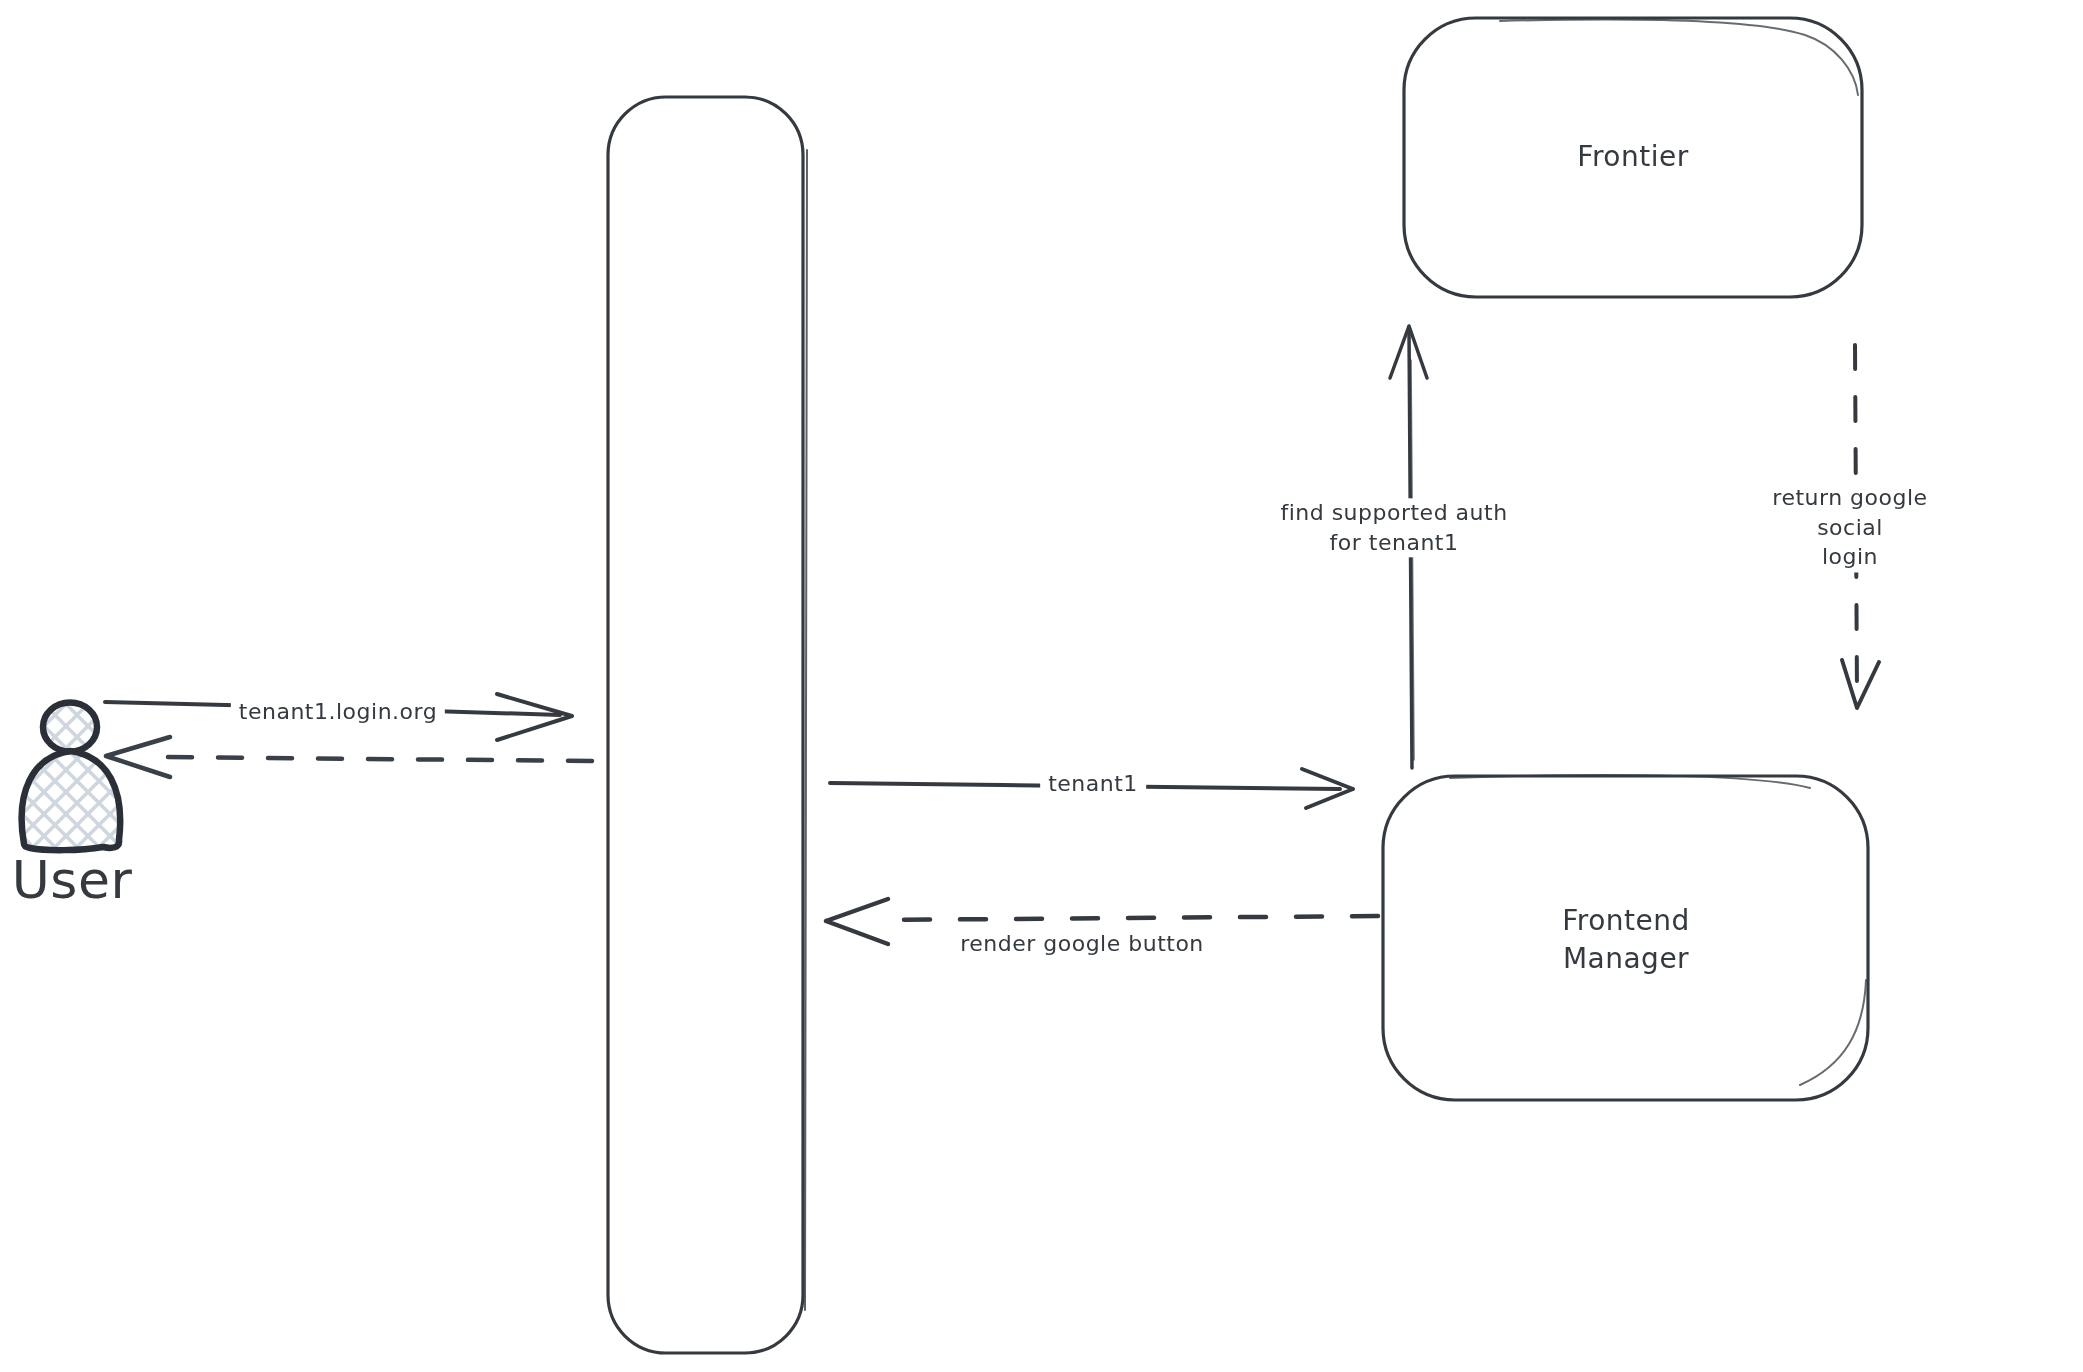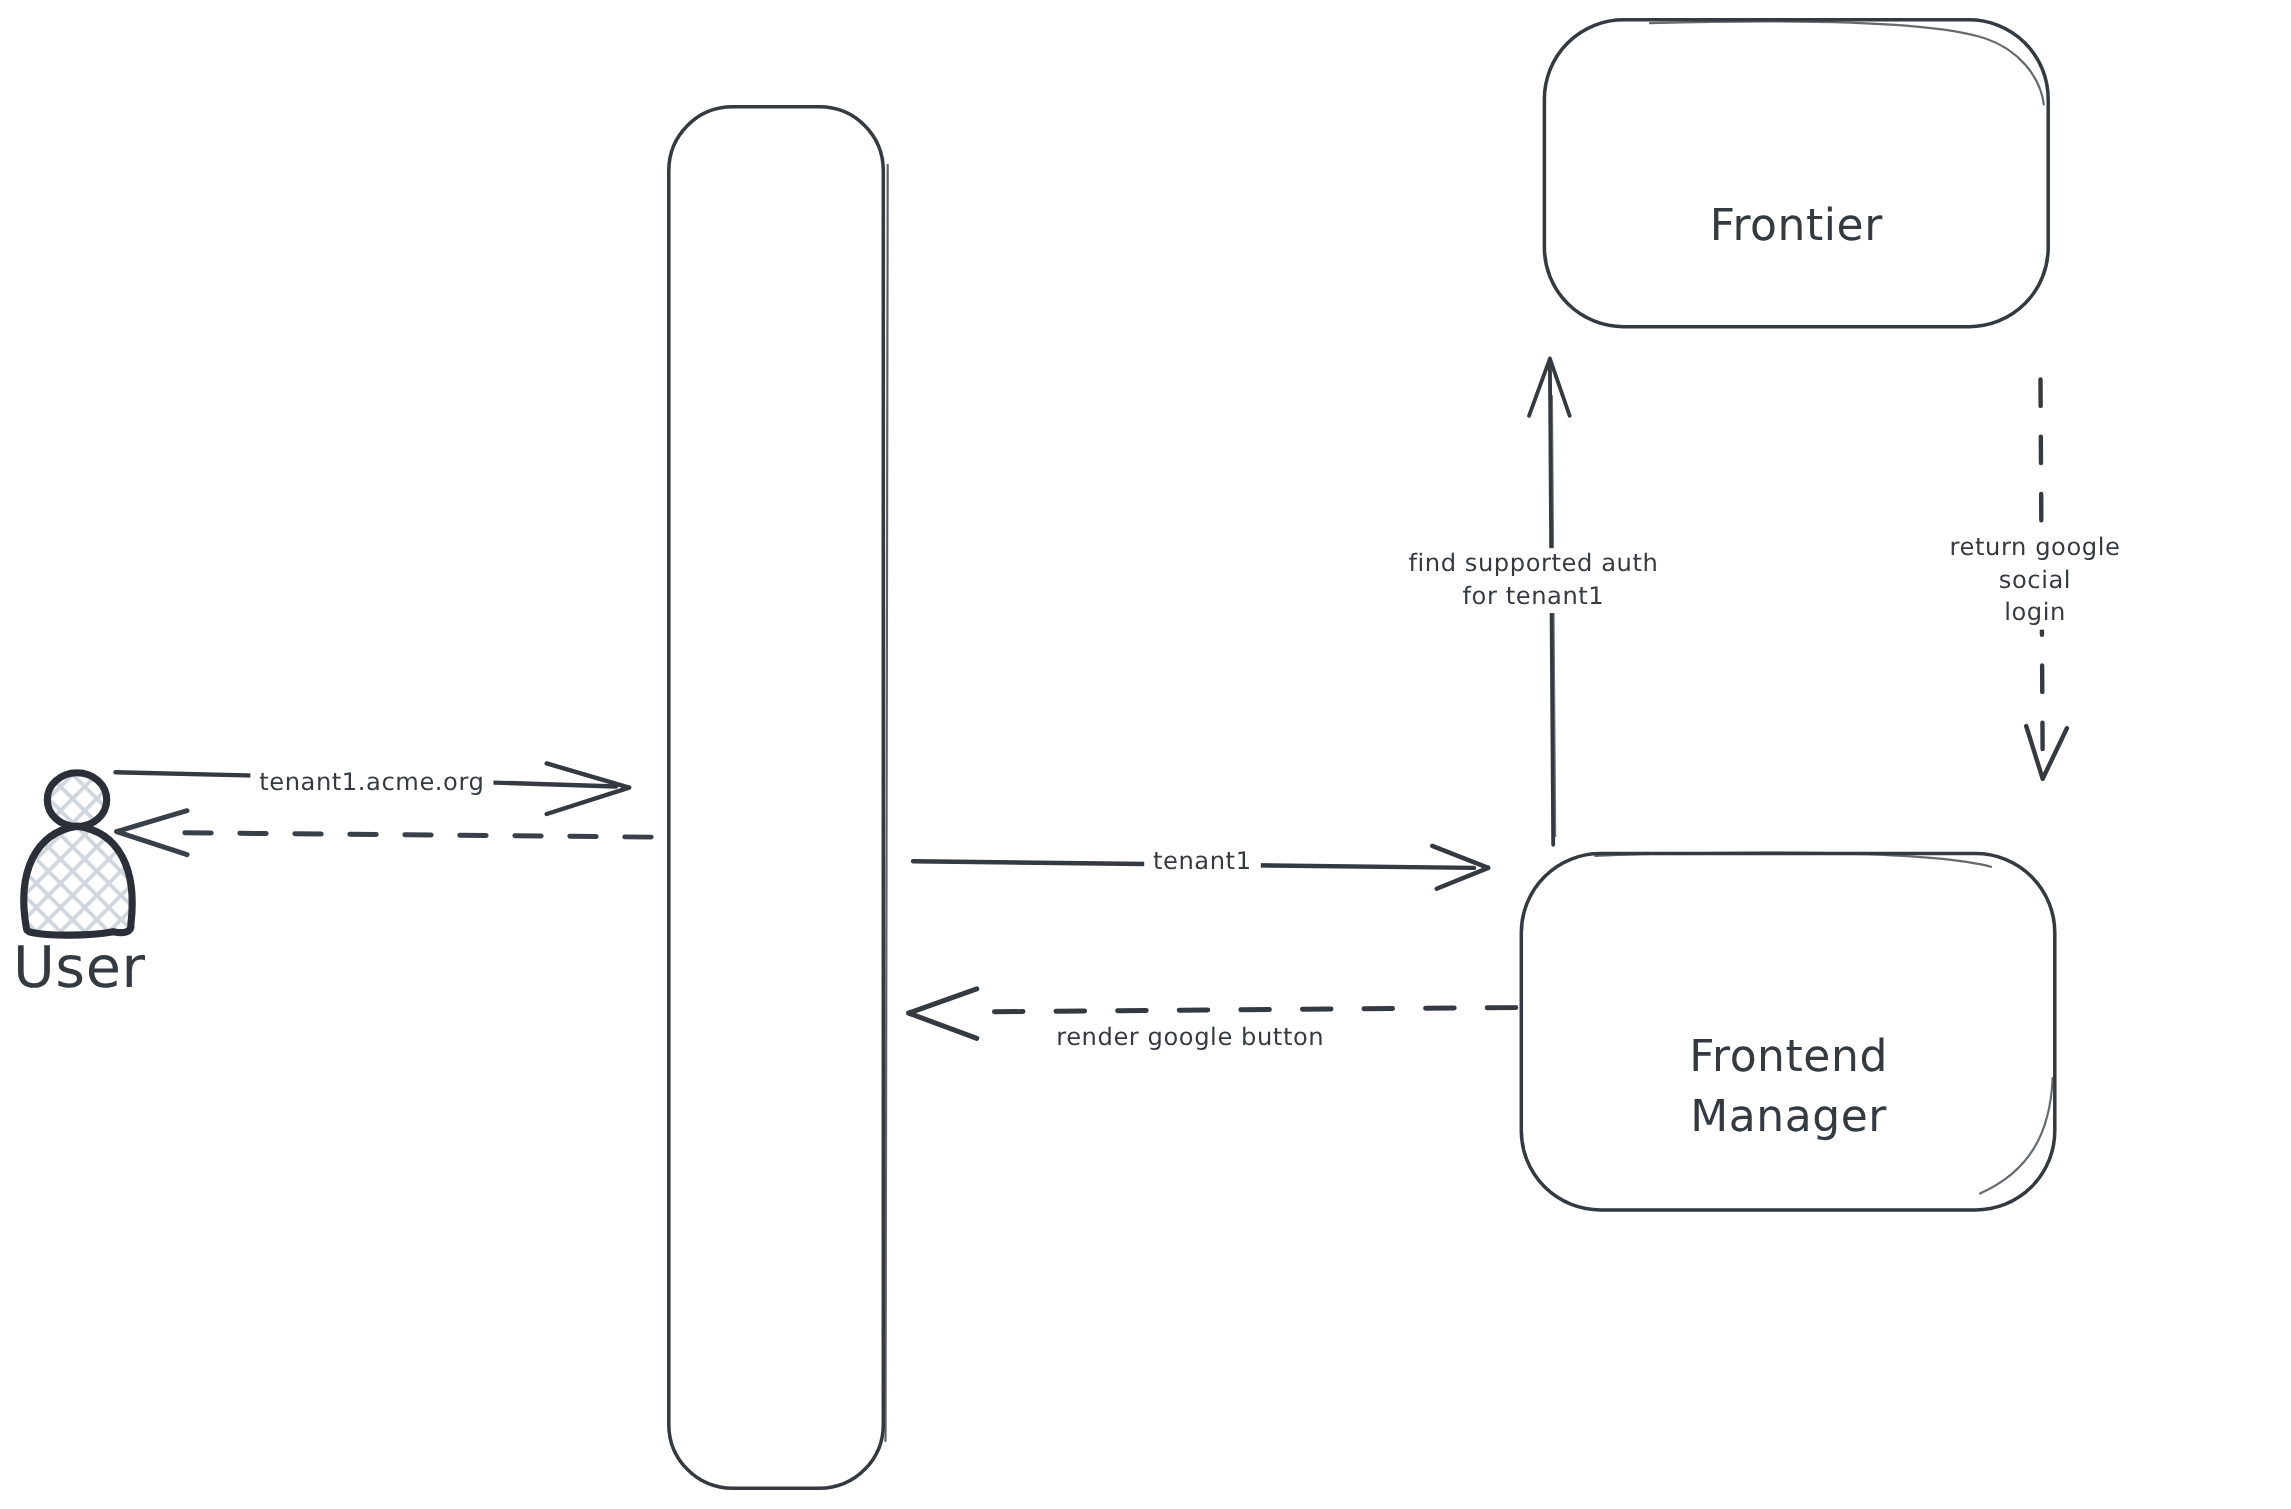--- a/index.html
+++ b/index.html
@@ -15,21 +15,21 @@
     position:absolute;
     transform:translate(-50%,-50%);
     color:#343a40;
     background:#ffffff;
     white-space:pre-line;
     text-align:center;
     line-height:1.35;
     padding:0 8px;
     letter-spacing:0.5px;
   }
-  .node-lbl{font-size:40px;margin-top:48px;}
+  .node-lbl{font-size:28px;}
   .arrow-lbl{font-size:22px;}
   .user-lbl{font-size:52px;background:transparent;}
 </style>
 </head>
 <body>
 
 <div class="canvas">
 
   <svg width="2083" height="1372" viewBox="0 0 2083 1372">
     <defs>
@@ -93,21 +93,21 @@
   </svg>
 
 
   <div class="lbl node-lbl" style="left:1633px;top:157px;">Frontier</div>
 
   <div class="lbl node-lbl" style="left:1626px;top:940px;">Frontend
 Manager</div>
 
   <div class="lbl user-lbl" style="left:72px;top:880px;">User</div>
 
-  <div class="lbl arrow-lbl" style="left:338px;top:712px;">tenant1.acme.org</div>
+  <div class="lbl arrow-lbl" style="left:338px;top:712px;">tenant1.login.org</div>
 
   <div class="lbl arrow-lbl" style="left:1093px;top:784px;">tenant1</div>
 
   <div class="lbl arrow-lbl" style="left:1082px;top:921px;margin-top:23px;">render google button</div>
 
   <div class="lbl arrow-lbl" style="left:1394px;top:528px;">find supported auth
 for tenant1</div>
 
   <div class="lbl arrow-lbl" style="left:1850px;top:528px;">return google social
 login</div>

